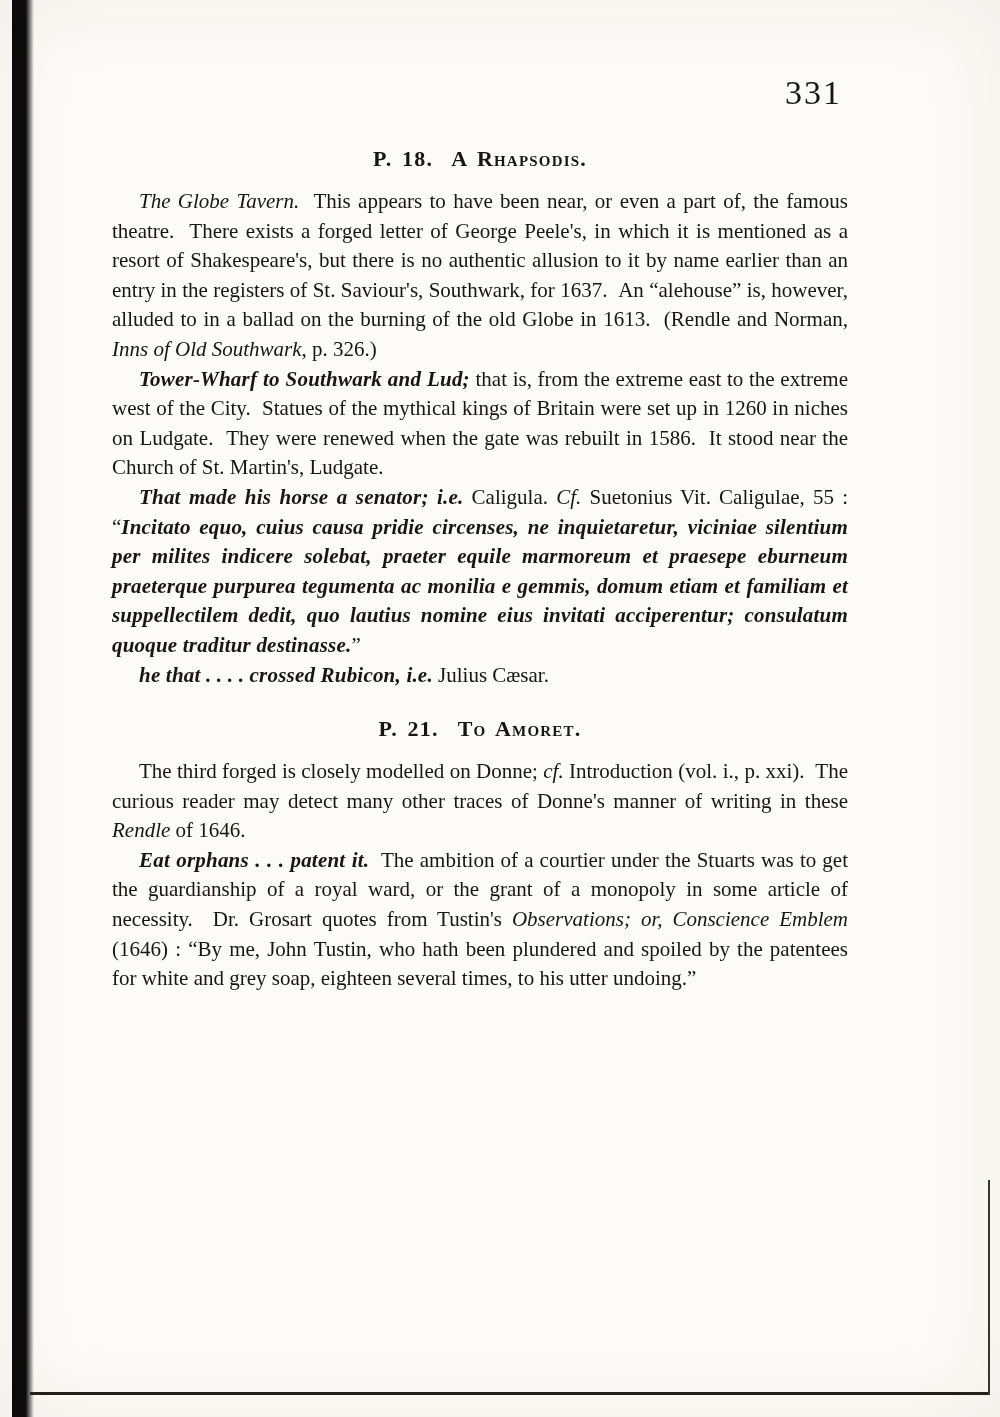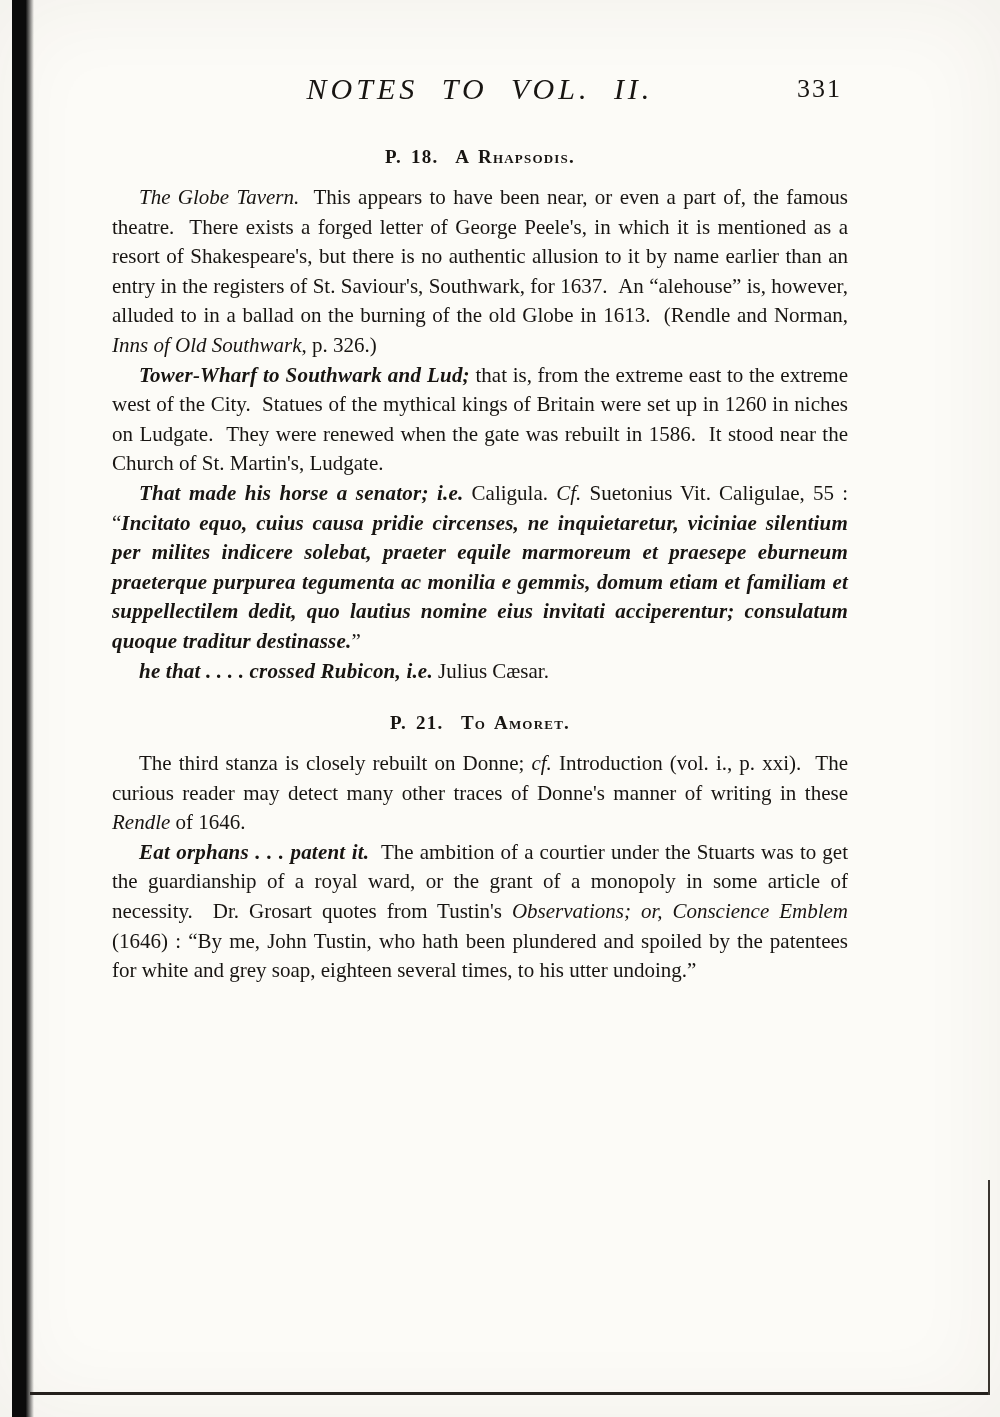--- a/index.html
+++ b/index.html
@@ -57,29 +57,29 @@
     font-size: 30px;
     letter-spacing: 4px;
     word-spacing: 12px;
     margin: 0;
     font-weight: 500;
   }
   .folio {
     position: absolute;
     right: 6px;
     top: 2px;
-    font-size: 26px;
+    font-size: 34px;
     letter-spacing: 2px;
     font-style: normal;
   }
   .section-heading {
     text-align: center;
     font-variant: small-caps;
     font-weight: 700;
-    font-size: 19px;
+    font-size: 22px;
     letter-spacing: 1.2px;
     word-spacing: 3px;
     margin: 26px 0 15px 0;
   }
   .section-heading:first-of-type {
     margin-top: 22px;
     font-weight: 600;
   }
   .para {
     margin: 0;
@@ -101,29 +101,28 @@
 
 <div class="scan-page">
 
   <div class="binding-edge"></div>
   <div class="bottom-rule"></div>
   <div class="right-rule"></div>
 
   <div class="content">
 
     <div class="running-head">
-      <div class="running-title">NOTES TO VOL. II.</div>
       <div class="folio">331</div>
     </div>
 
     <main>
         <h2 class="section-heading">P. 18.&nbsp; A Rhapsodis.</h2>
         <p class="para"><span class="run i">The Globe Tavern.</span><span class="run n">&nbsp; This appears to have been near, or even a part of, the famous theatre. &nbsp;There exists a forged letter of George Peele's, in which it is mentioned as a resort of Shakespeare's, but there is no authentic allusion to it by name earlier than an entry in the registers of St. Saviour's, Southwark, for 1637. &nbsp;An “alehouse” is, however, alluded to in a ballad on the burning of the old Globe in 1613. &nbsp;(Rendle and Norman, </span><span class="run i">Inns of Old Southwark</span><span class="run n">, p. 326.)</span></p>
         <p class="para"><span class="run bi">Tower-Wharf to Southwark and Lud;</span><span class="run n"> that is, from the extreme east to the extreme west of the City. &nbsp;Statues of the mythical kings of Britain were set up in 1260 in niches on Ludgate. &nbsp;They were renewed when the gate was rebuilt in 1586. &nbsp;It stood near the Church of St. Martin's, Ludgate.</span></p>
         <p class="para"><span class="run bi">That made his horse a senator; i.e.</span><span class="run n"> Caligula. </span><span class="run i">Cf.</span><span class="run n"> Suetonius Vit. Caligulae, 55 : “</span><span class="run bi">Incitato equo, cuius causa pridie circenses, ne inquietaretur, viciniae silentium per milites indicere solebat, praeter equile marmoreum et praesepe eburneum praeterque purpurea tegumenta ac monilia e gemmis, domum etiam et familiam et suppellectilem dedit, quo lautius nomine eius invitati acciperentur; consulatum quoque traditur destinasse.</span><span class="run n">”</span></p>
         <p class="para"><span class="run bi">he that . . . . crossed Rubicon, i.e.</span><span class="run n"> Julius Cæsar.</span></p>
         <h2 class="section-heading">P. 21.&nbsp; To Amoret.</h2>
-        <p class="para"><span class="run n">The third stanza is closely rebuilt on Donne; </span><span class="run i">cf.</span><span class="run n"> Introduction (vol. i., p. xxi). &nbsp;The curious reader may detect many other traces of Donne's manner of writing in these </span><span class="run i">Rendle</span><span class="run n"> of 1646.</span></p>
+        <p class="para"><span class="run n">The third forged is closely modelled on Donne; </span><span class="run i">cf.</span><span class="run n"> Introduction (vol. i., p. xxi). &nbsp;The curious reader may detect many other traces of Donne's manner of writing in these </span><span class="run i">Rendle</span><span class="run n"> of 1646.</span></p>
         <p class="para"><span class="run bi">Eat orphans . . . patent it.</span><span class="run n">&nbsp; The ambition of a courtier under the Stuarts was to get the guardianship of a royal ward, or the grant of a monopoly in some article of necessity. &nbsp;Dr. Grosart quotes from Tustin's </span><span class="run i">Observations; or, Conscience Emblem</span><span class="run n"> (1646) : “By me, John Tustin, who hath been plundered and spoiled by the patentees for white and grey soap, eighteen several times, to his utter undoing.”</span></p>
       </main>
 
   </div>
 </div>
 
 </body></html>

